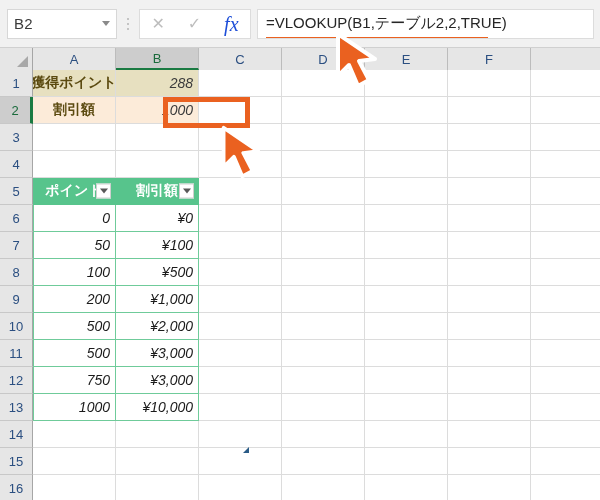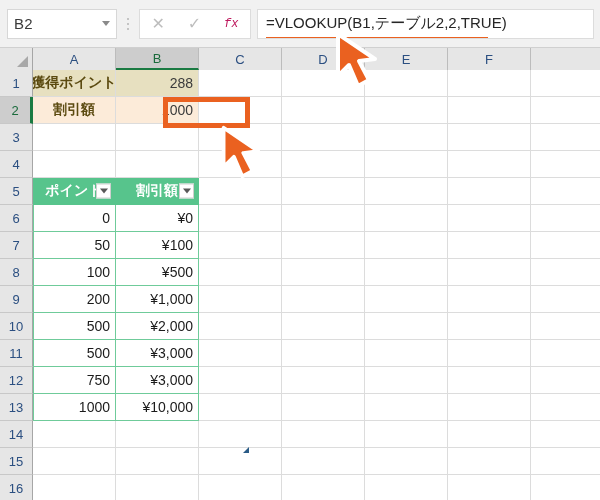--- a/index.html
+++ b/index.html
@@ -34,21 +34,21 @@
     width: 22px; display: flex; flex-direction: column;
     align-items: center; justify-content: center; gap: 3px;
   }
   .vdots i { width: 2px; height: 2px; background: #b4b4b4; display:block; border-radius:50%;}
   .fbtns {
     width: 112px; height: 30px; background:#fff; border: 1px solid #dcdcdc;
     display: flex; align-items: center; justify-content: space-around;
     color: #bdbdbd;
   }
   .fbtn { font-size: 16px; line-height: 1; user-select: none; }
-  .fbtn.fx { font-style: italic; font-family: Liberation Mono, monospace; font-size: 12px; color:#be185d;}
+  .fbtn.fx { font-style: italic; font-family: Liberation Serif, serif; font-size: 20px; color:#1d4ed8;}
   .fbox {
     position: relative;
     margin-left: 6px; flex: 1; height: 30px; margin-right: 6px;
     background: #fff; border: 1px solid #dcdcdc;
     display: flex; align-items: center; padding-left: 8px;
     font-size: 15px; color: #262626; white-space: nowrap; overflow: hidden;
   }
   .fbox-underline {
     position: absolute; left: 8px; bottom: -6px; width: 222px; height: 7px;
     background: #ea6120;
@@ -88,21 +88,21 @@
   }
   .rh.sel { background:#cdcdcd; color:#1a6b3c; border-right: 3px solid #1a7a42; }
   .cell {
     width: 83px; flex: 0 0 83px; height: 27px;
     border-right: 1px solid #dcdcdc; border-bottom: 1px solid #dcdcdc;
     display: flex; align-items: center;
     font-size: 14px; color: #1b1b1b; padding: 0 5px;
     overflow: hidden; white-space: nowrap;
   }
   .cell.tail { flex: 1 1 auto; width: auto; border-right: none; }
-  .cell.r { justify-content: flex-end; }
+  .cell.r { justify-content: flex-end; font-style: italic; }
   .cell.c { justify-content: center; }
 
   
   .beige1 { background: #e7e0c0; font-weight: bold; color: #5b4a10; }
   .beige1.val { font-weight: normal; color:#3b3b3b; }
   .beige2 { background: #fcebd9; font-weight: bold; color: #5b4a10; }
   .beige2.val { font-weight: normal; color:#3b3b3b; }
 
   
   .thead {

